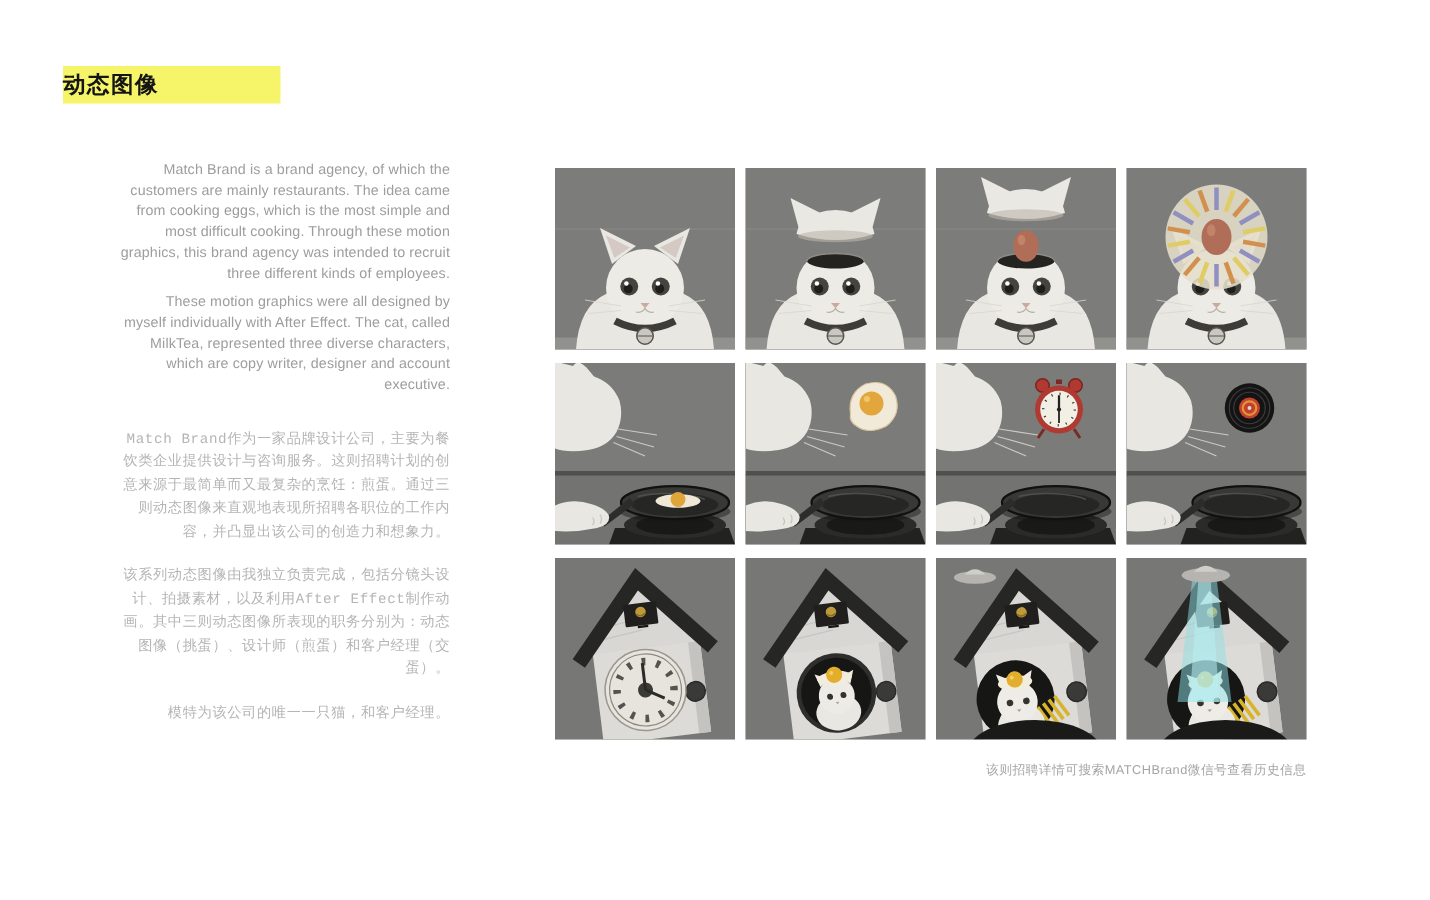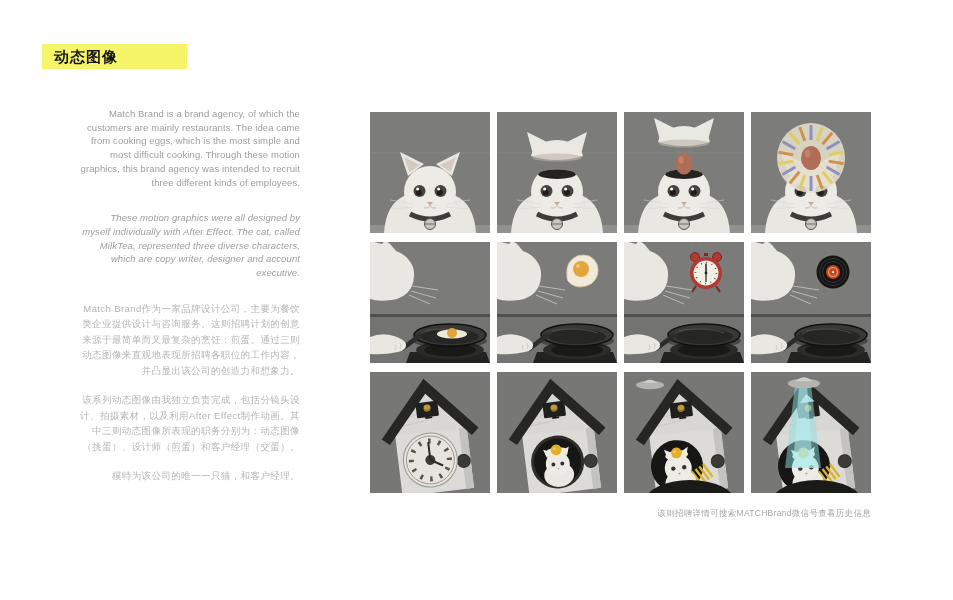--- a/index.html
+++ b/index.html
@@ -1,24 +1,24 @@
 <!DOCTYPE html>
 <html><head>
 <meta charset="utf-8">
 <style>
   html,body{margin:0;padding:0;background:#ffffff;}
   .page{position:relative;width:953px;height:600px;background:#ffffff;overflow:hidden;
         font-family:"Liberation Sans",sans-serif;}
   .title-box{position:absolute;left:42px;top:44px;width:145px;height:25px;background:#f6f569;}
-  .title-box span{display:block;line-height:25px;padding-left:12px;font-size:15px;font-weight:bold;color:#151515;letter-spacing:1px;}
+  .title-box span{display:block;line-height:25px;padding-left:0;font-size:15px;font-weight:bold;color:#151515;letter-spacing:1px;}
   .text-col{position:absolute;left:80px;top:107px;width:220px;text-align:right;}
   .text-col p{margin:0;}
   .p-en{font-size:9.5px;line-height:13.7px;color:#9d9d9d;letter-spacing:.1px;}
-  .p-en+.p-en{margin-top:22px;font-style:italic;}
-  .p-cn{font-size:9.5px;line-height:15.5px;color:#b5b5b5;letter-spacing:.4px;}
+  .p-en+.p-en{margin-top:6px;}
+  .p-cn{font-size:9.5px;line-height:15.5px;color:#b5b5b5;letter-spacing:.4px;font-family:Liberation Mono, monospace;}
   .gap-en-cn{height:21px;}
   .gap-cn{height:14px;}
   .grid{position:absolute;left:370px;top:112px;display:grid;
         grid-template-columns:repeat(4,120px);grid-auto-rows:121px;gap:9px 7px;}
   .cell{margin:0;width:120px;height:121px;overflow:hidden;background:#7c7c7a;}
   .cell svg{display:block;width:120px;height:121px;}
   .caption{position:absolute;left:370px;top:508px;width:501px;text-align:right;
            font-size:8.5px;color:#a5a5a5;letter-spacing:.3px;}
 </style>
 </head>

